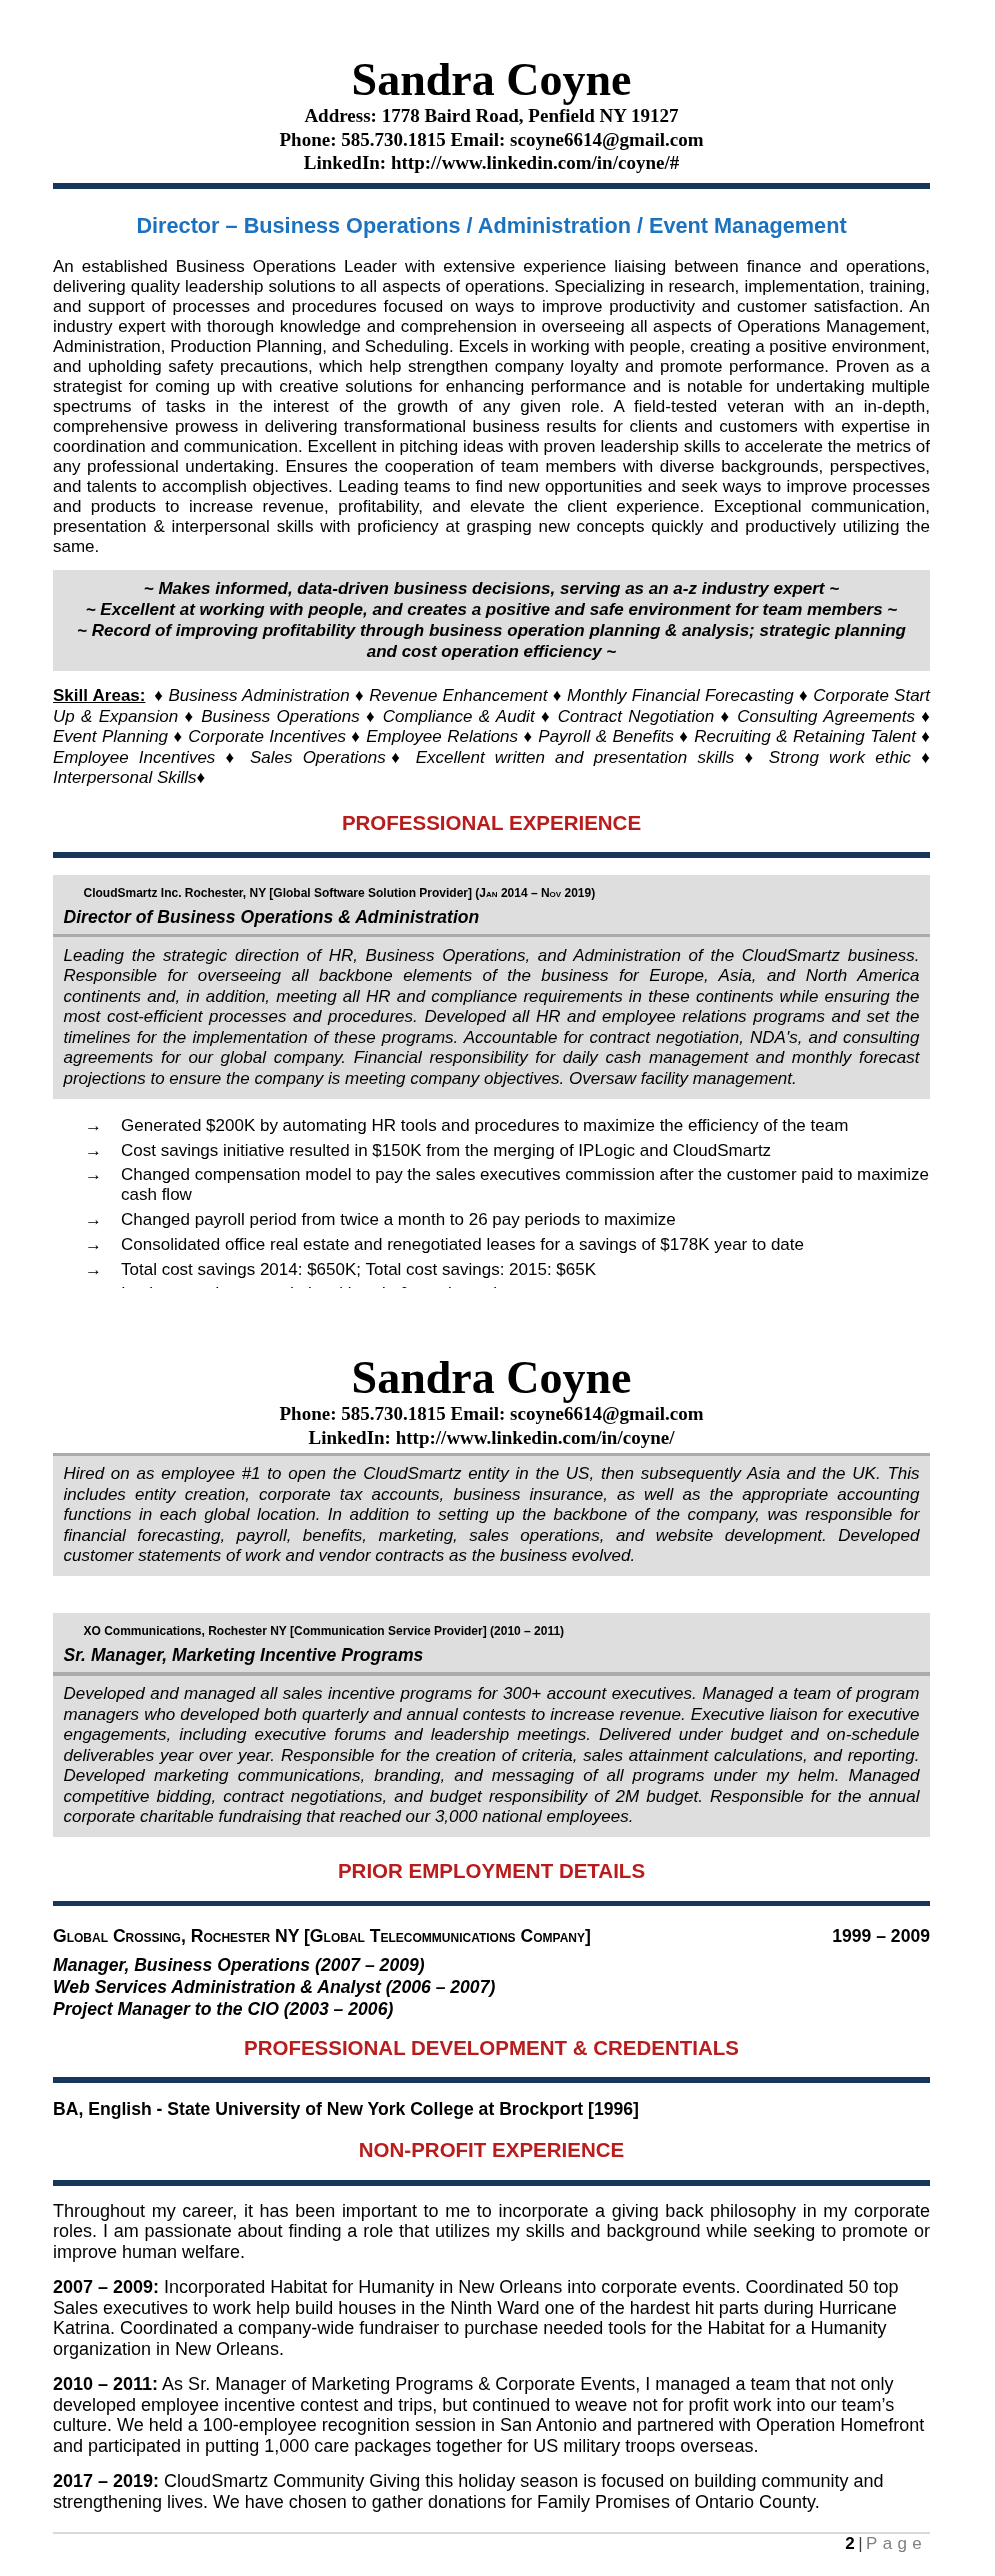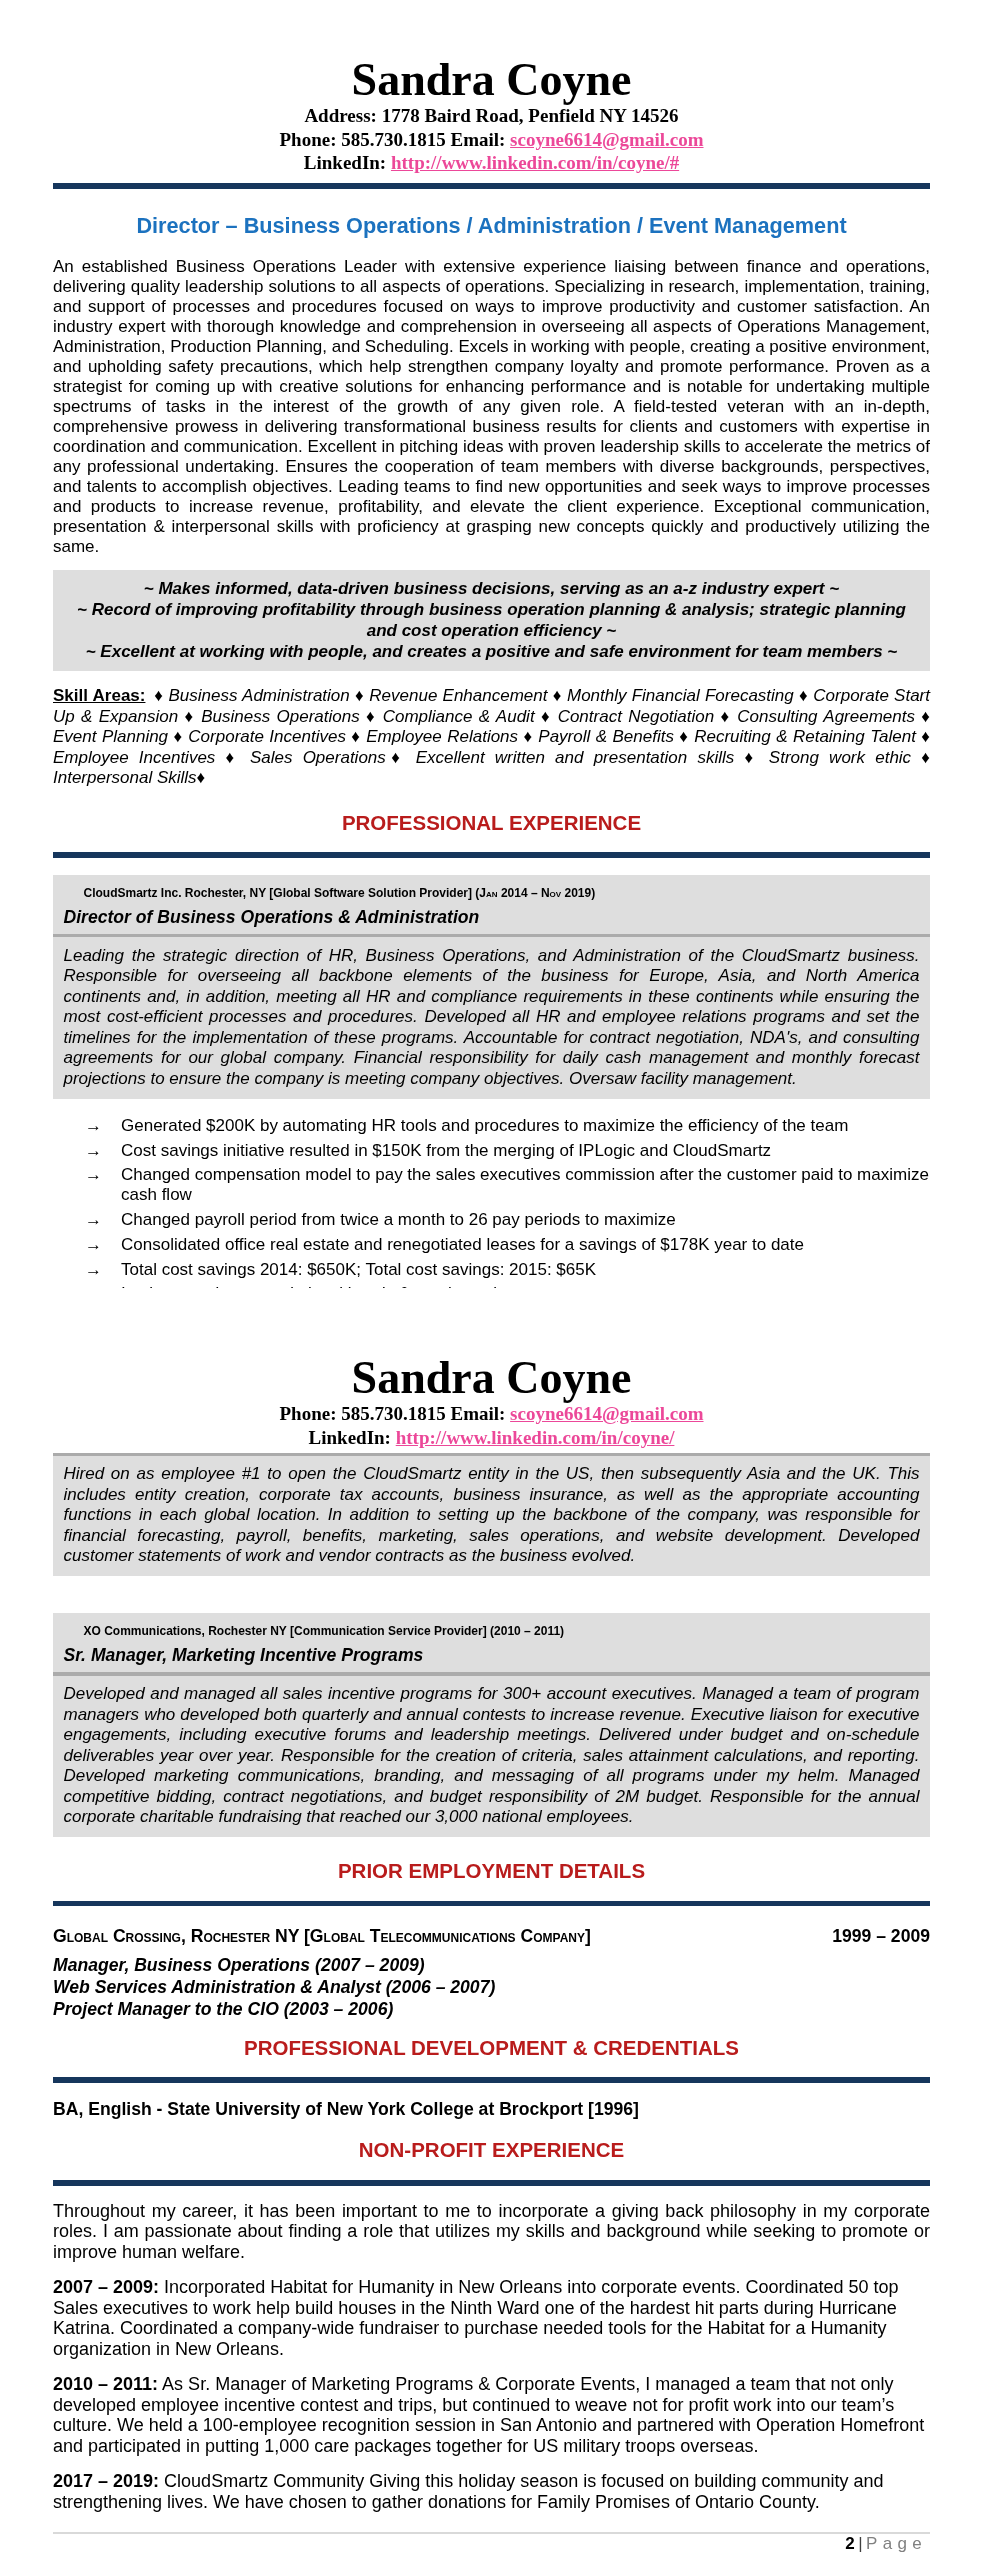--- a/index.html
+++ b/index.html
@@ -11,21 +11,21 @@
   .page{position:relative;width:983px;height:1288px;overflow:hidden;background:#fff;}
   .serif{font-family:"Liberation Serif",serif;}
 
   
   .name{font-family:"Liberation Serif",serif;font-weight:bold;font-size:46px;line-height:1.05;
         text-align:center;}
   .p1-name{padding-top:56px;}
   .p2-name{padding-top:66px;}
   .contact-line{font-family:"Liberation Serif",serif;font-weight:bold;font-size:19px;line-height:23.4px;
         text-align:center;}
-  a.doc-link{color:#ec4899;text-decoration:underline;cursor:pointer;}
+  a.doc-link{color:#000000;cursor:pointer;}
 
   .navy-rule{height:5.9px;background:#16365C;margin:8.2px 53px 0 53px;}
 
   .doc-title{color:#1C72BF;font-weight:bold;font-size:21.7px;text-align:center;margin-top:24.6px;}
 
   .summary{margin:17.6px 53px 0 53px;font-size:17px;line-height:20px;text-align:justify;}
 
   .highlights{margin:13px 53px 0 53px;background:#DEDEDE;padding:8.2px 20px 9.4px 20px;
         text-align:center;font-weight:bold;font-style:italic;font-size:17px;line-height:21px;}
 
@@ -67,36 +67,36 @@
   .pg-sep{color:#3f3f3f;padding:0 3.5px;}
   .pg-word{color:#808080;letter-spacing:5.3px;}
 </style>
 </head>
 <body>
 
 <div class="page">
 
   <div class="name serif p1-name">Sandra Coyne</div>
 
-  <div class="contact-line">Address: 1778 Baird Road, Penfield NY 14526</div>
+  <div class="contact-line">Address: 1778 Baird Road, Penfield NY 19127</div>
 
   <div class="contact-line"><span>Phone: 585.730.1815 Email: </span><a class="doc-link">scoyne6614@gmail.com</a></div>
 
   <div class="contact-line"><span>LinkedIn: </span><a class="doc-link">http://www.linkedin.com/in/coyne/#</a></div>
 
   <div class="navy-rule"></div>
 
   <div class="doc-title">Director – Business Operations / Administration / Event Management</div>
 
   <div class="summary">An established Business Operations Leader with extensive experience liaising between finance and operations, delivering quality leadership solutions to all aspects of operations. Specializing in research, implementation, training, and support of processes and procedures focused on ways to improve productivity and customer satisfaction. An industry expert with thorough knowledge and comprehension in overseeing all aspects of Operations Management, Administration, Production Planning, and Scheduling. Excels in working with people, creating a positive environment, and upholding safety precautions, which help strengthen company loyalty and promote performance. Proven as a strategist for coming up with creative solutions for enhancing performance and is notable for undertaking multiple spectrums of tasks in the interest of the growth of any given role. A field-tested veteran with an in-depth, comprehensive prowess in delivering transformational business results for clients and customers with expertise in coordination and communication. Excellent in pitching ideas with proven leadership skills to accelerate the metrics of any professional undertaking. Ensures the cooperation of team members with diverse backgrounds, perspectives, and talents to accomplish objectives. Leading teams to find new opportunities and seek ways to improve processes and products to increase revenue, profitability, and elevate the client experience. Exceptional communication, presentation &amp; interpersonal skills with proficiency at grasping new concepts quickly and productively utilizing the same.</div>
 
   <div class="highlights">
     <div>~ Makes informed, data-driven business decisions, serving as an a-z industry expert ~</div>
+    <div>~ Excellent at working with people, and creates a positive and safe environment for team members ~</div>
     <div>~ Record of improving profitability through business operation planning &amp; analysis; strategic planning and cost operation efficiency ~</div>
-    <div>~ Excellent at working with people, and creates a positive and safe environment for team members ~</div>
   </div>
 
   <div class="skills"><span class="skills-label">Skill Areas:</span> <span>♦ Business Administration ♦ Revenue Enhancement ♦ Monthly Financial Forecasting ♦ Corporate Start Up &amp; Expansion ♦ Business Operations ♦ Compliance &amp; Audit ♦ Contract Negotiation ♦ Consulting Agreements ♦ Event Planning ♦ Corporate Incentives ♦ Employee Relations ♦ Payroll &amp; Benefits ♦ Recruiting &amp; Retaining Talent ♦ Employee Incentives ♦ Sales Operations♦ Excellent written and presentation skills ♦ Strong work ethic ♦ Interpersonal Skills♦</span></div>
 
   <div class="section-heading">PROFESSIONAL EXPERIENCE</div>
   <div class="navy-rule rule-after-heading"></div>
 
   <div class="job">
     <div class="job-header">
       <div class="job-company"><span>CloudSmartz Inc. Rochester, NY [Global Software Solution Provider] </span><span class="sc">(Jan 2014 – Nov 2019)</span></div>

